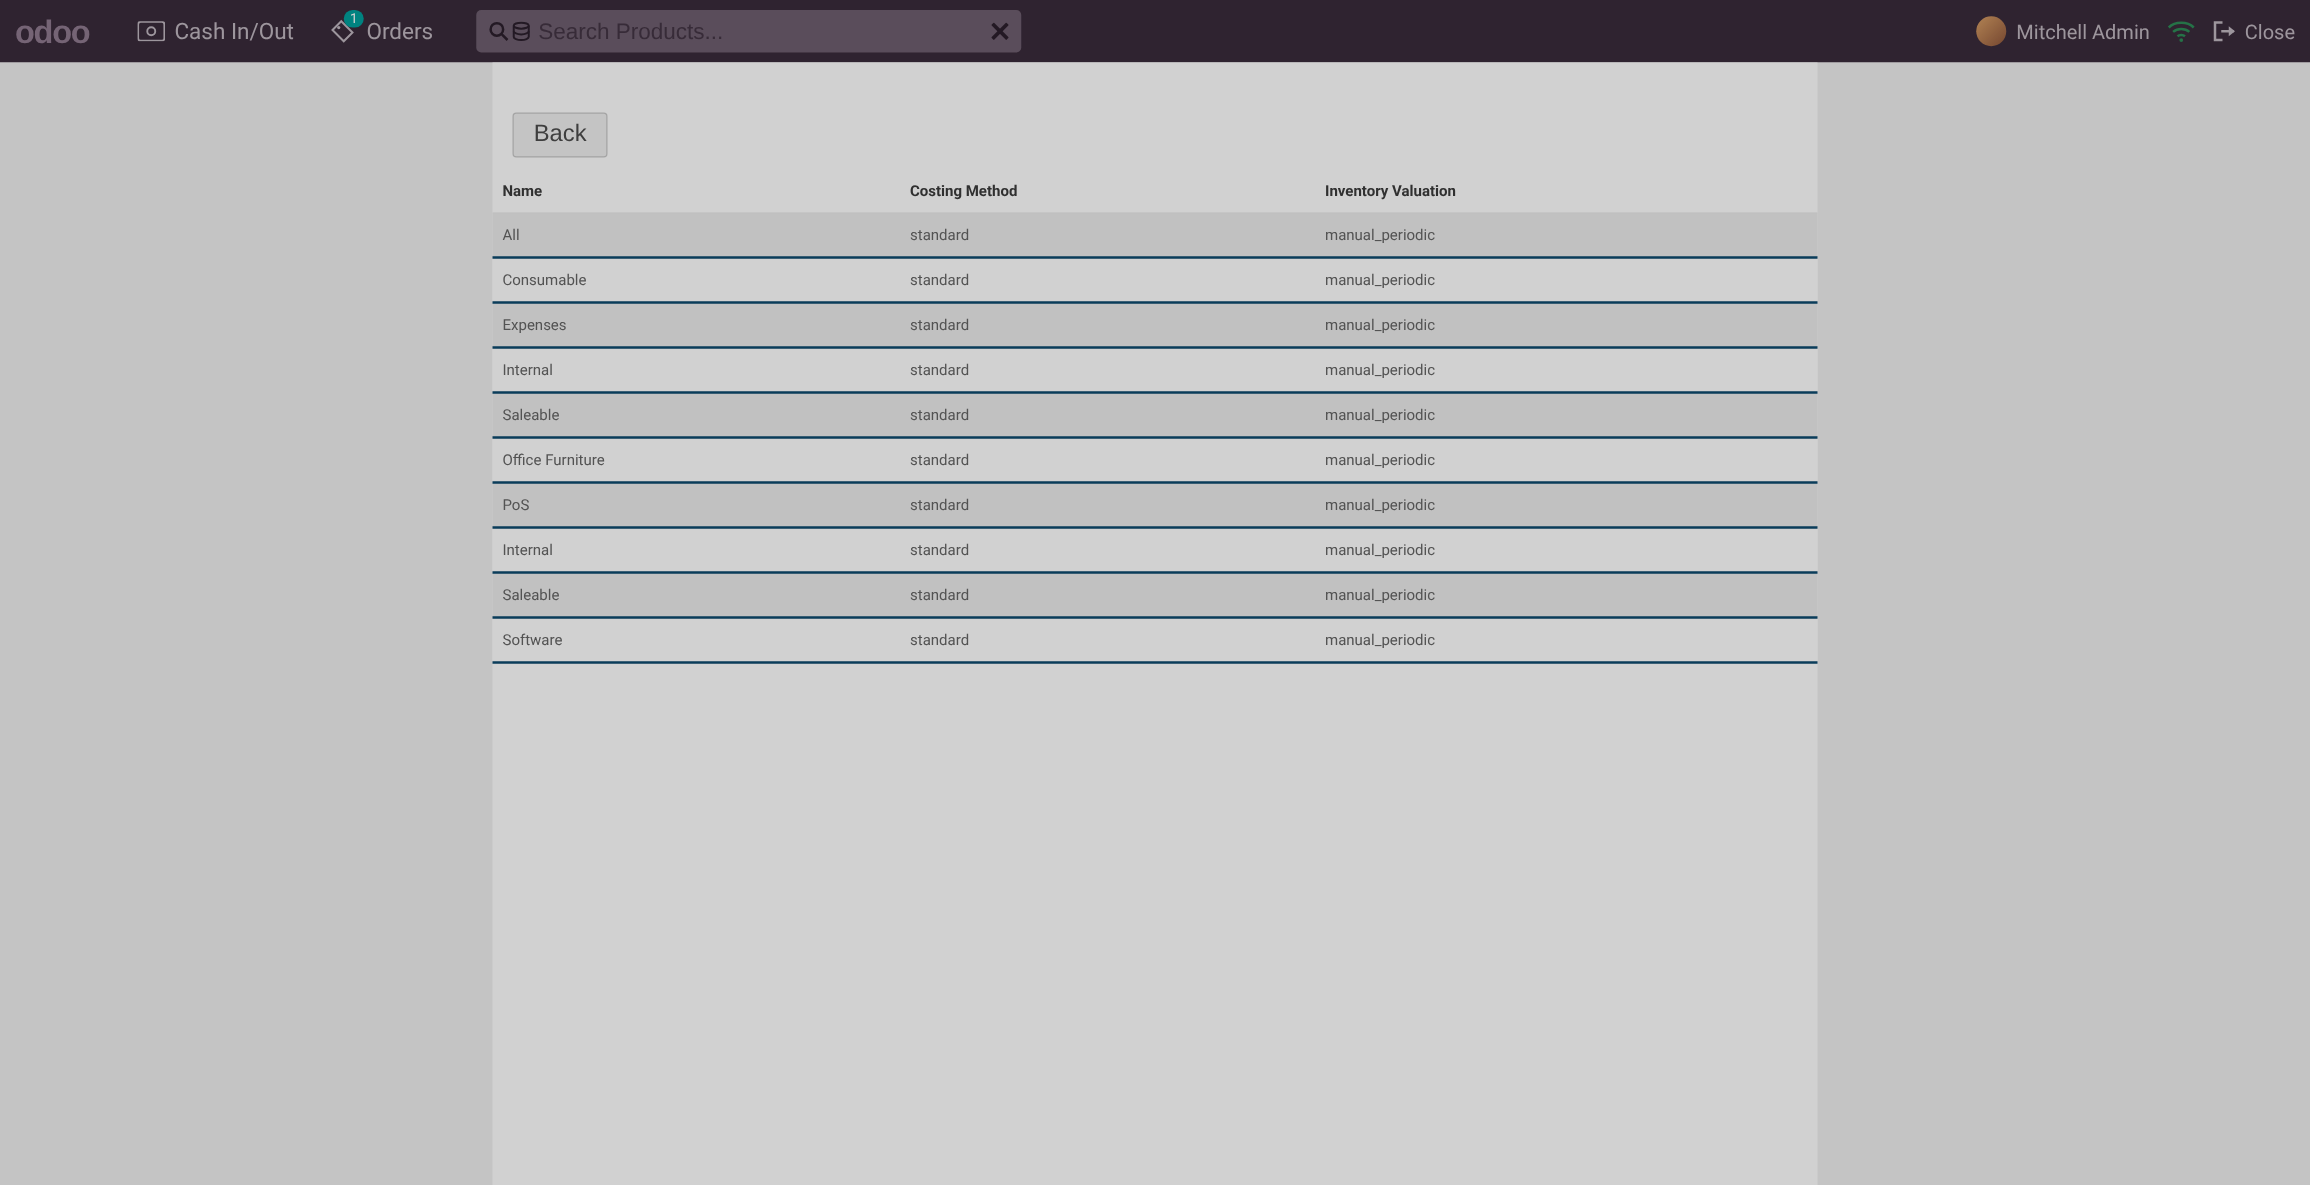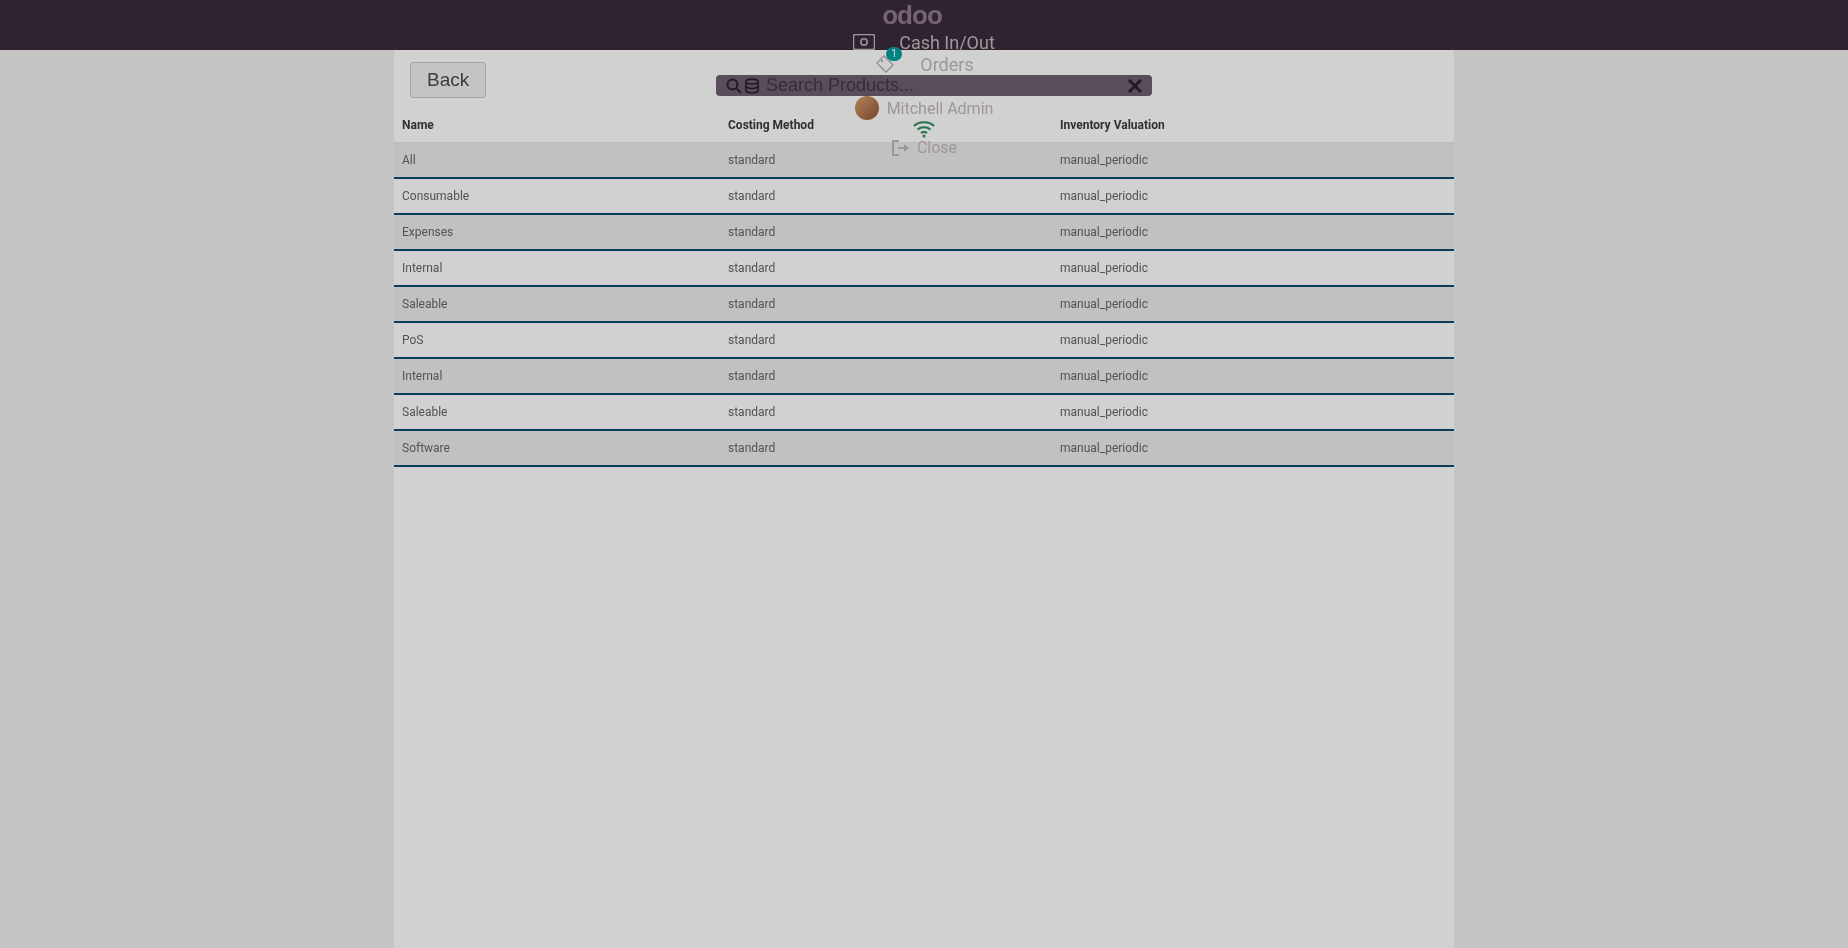--- a/index.html
+++ b/index.html
@@ -12,42 +12,41 @@
   }
 
   
   .topbar {
     height: 50px;
     background: #3a2b3b; 
     display: flex;
     align-items: center;
     padding: 0 12px;
     color: #c0b7c0;
-    flex-direction: column;
   }
 
   .logo {
     font-weight: 700;
     font-size: 26px;
     color: #8f7a8f;
     letter-spacing: -1px;
     margin-right: 24px;
     display: flex;
     align-items: center;
     font-family: Arial, sans-serif;
   }
 
   .nav-item {
     display: flex;
     align-items: center;
     margin: 0 14px;
     color: #c0b7c0;
     font-size: 18px;
     cursor: pointer;
-    gap: 24px;
+    gap: 8px;
   }
 
   .nav-icon {
     display: inline-flex;
     align-items: center;
     justify-content: center;
     width: 22px;
     height: 22px;
     position: relative;
   }
@@ -112,21 +111,21 @@
     padding: 0;
   }
   .panel {
     background: #ffffff;
     width: 1060px;
     margin: 0 auto;
     min-height: calc(948px - 50px);
     padding: 12px 0 0 0;
   }
 
-  .back-btn-wrap { padding: 0 16px 10px 16px; }
+  .back-btn-wrap { padding: 0 16px 10px 16px; margin-top: 28px; }
   .back-btn {
     background: #efefef;
     border: 1px solid #c8c8c8;
     border-radius: 3px;
     font-size: 19px;
     color: #4c4c4c;
     padding: 6px 16px;
     cursor: pointer;
   }
 
@@ -277,20 +276,25 @@
             <td>Internal</td>
             <td>standard</td>
             <td>manual_periodic</td>
           </tr>
           <tr>
             <td>Saleable</td>
             <td>standard</td>
             <td>manual_periodic</td>
           </tr>
           <tr>
+            <td>Office Furniture</td>
+            <td>standard</td>
+            <td>manual_periodic</td>
+          </tr>
+          <tr>
             <td>PoS</td>
             <td>standard</td>
             <td>manual_periodic</td>
           </tr>
           <tr>
             <td>Internal</td>
             <td>standard</td>
             <td>manual_periodic</td>
           </tr>
           <tr>

